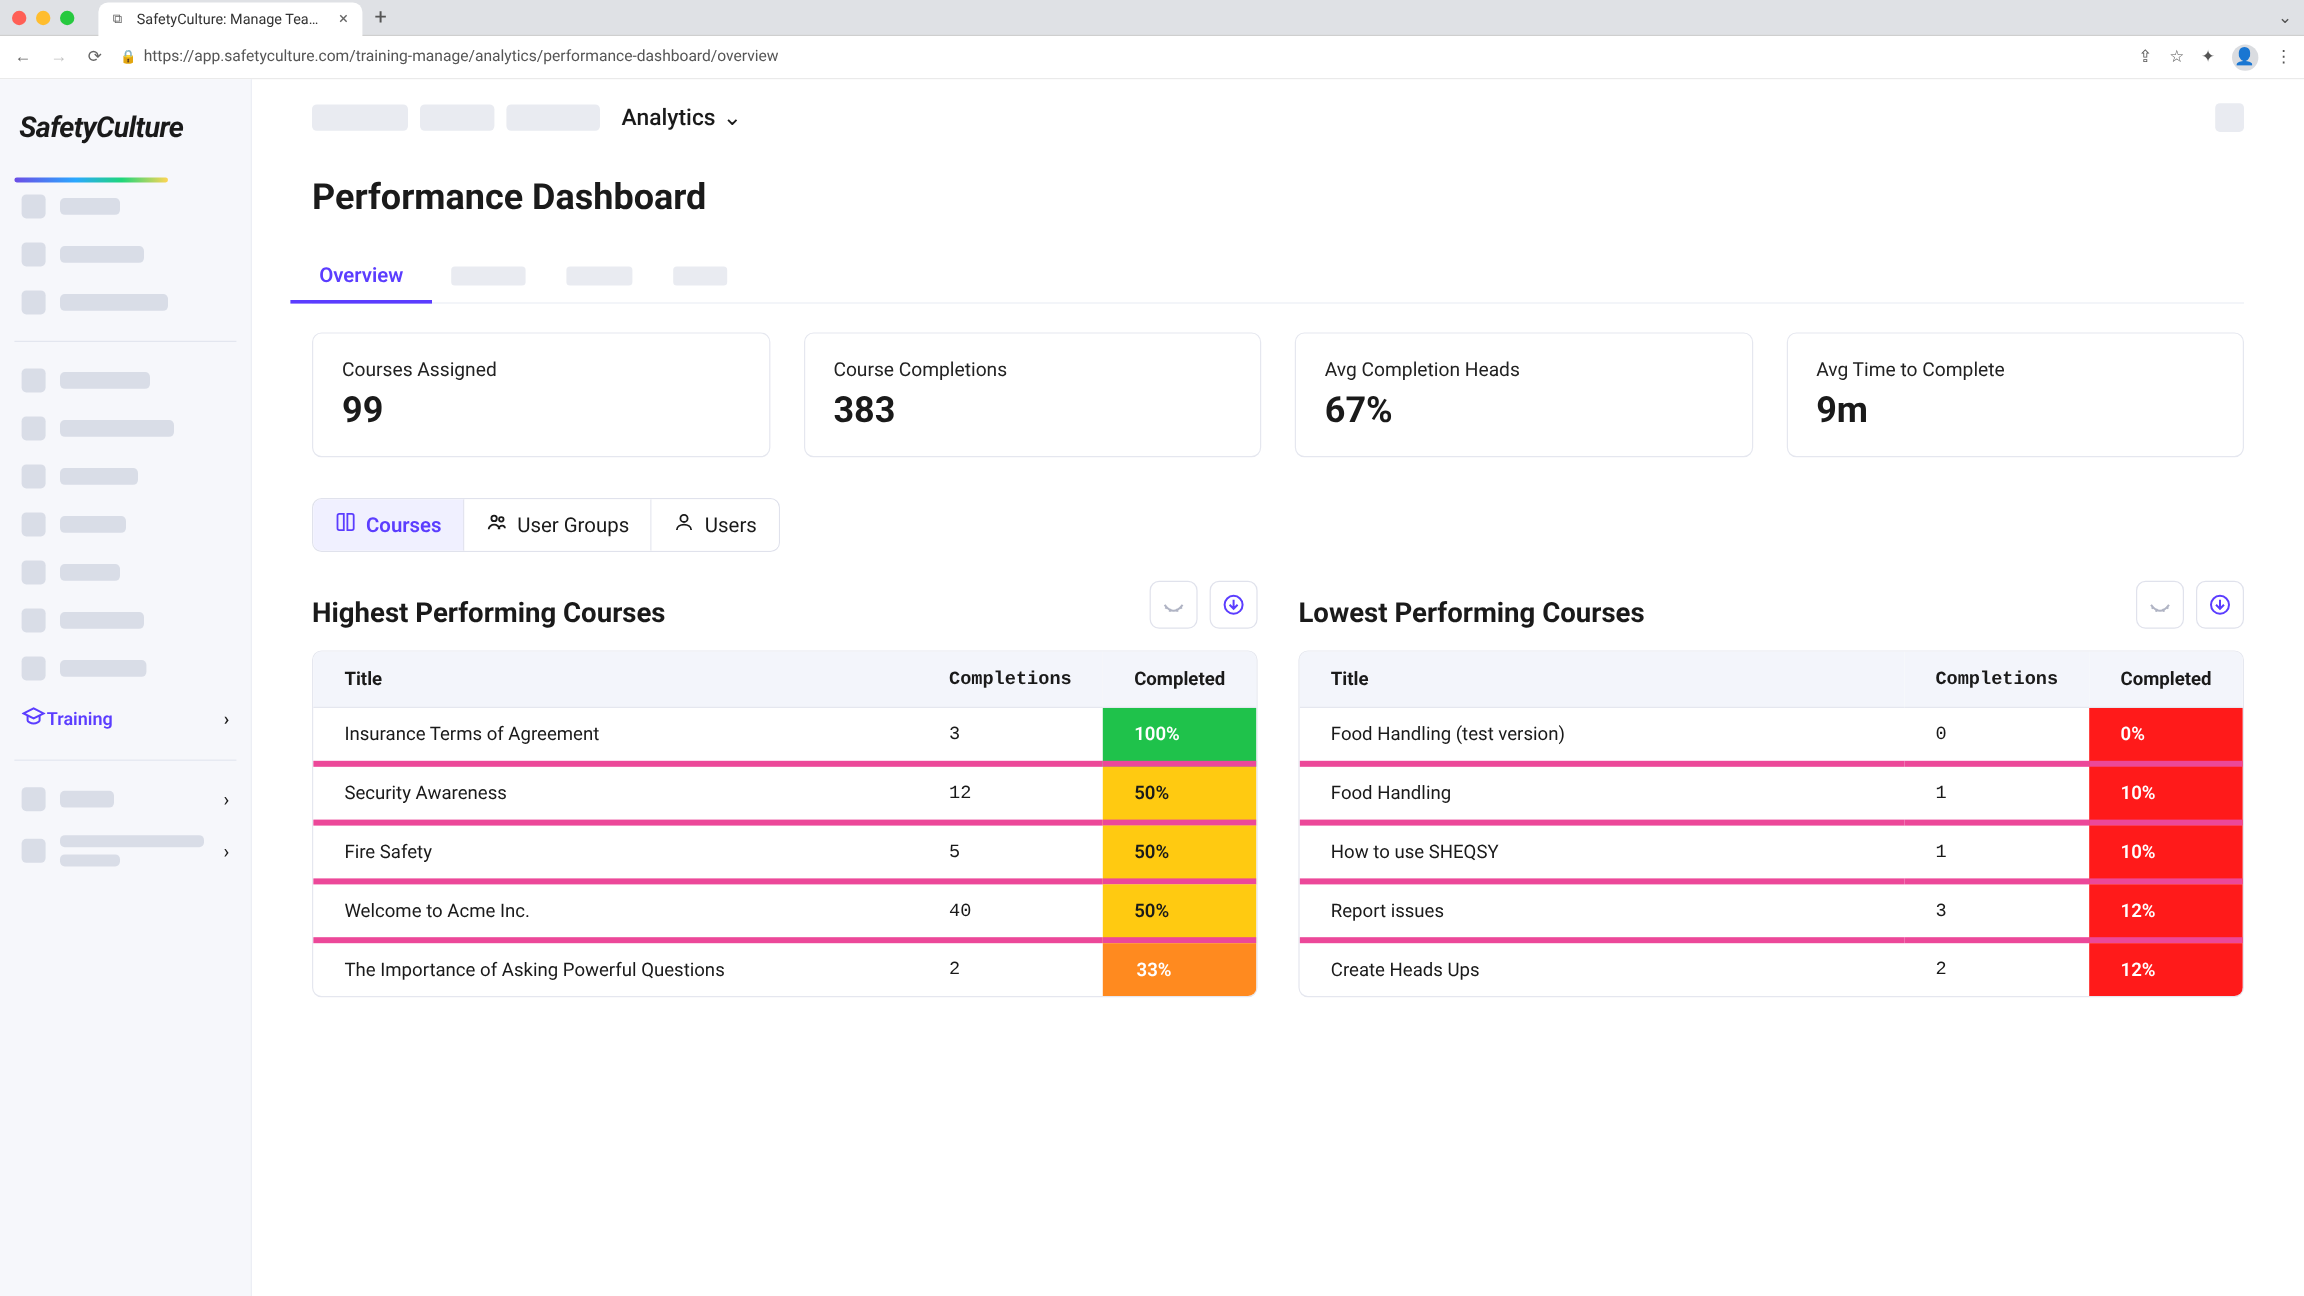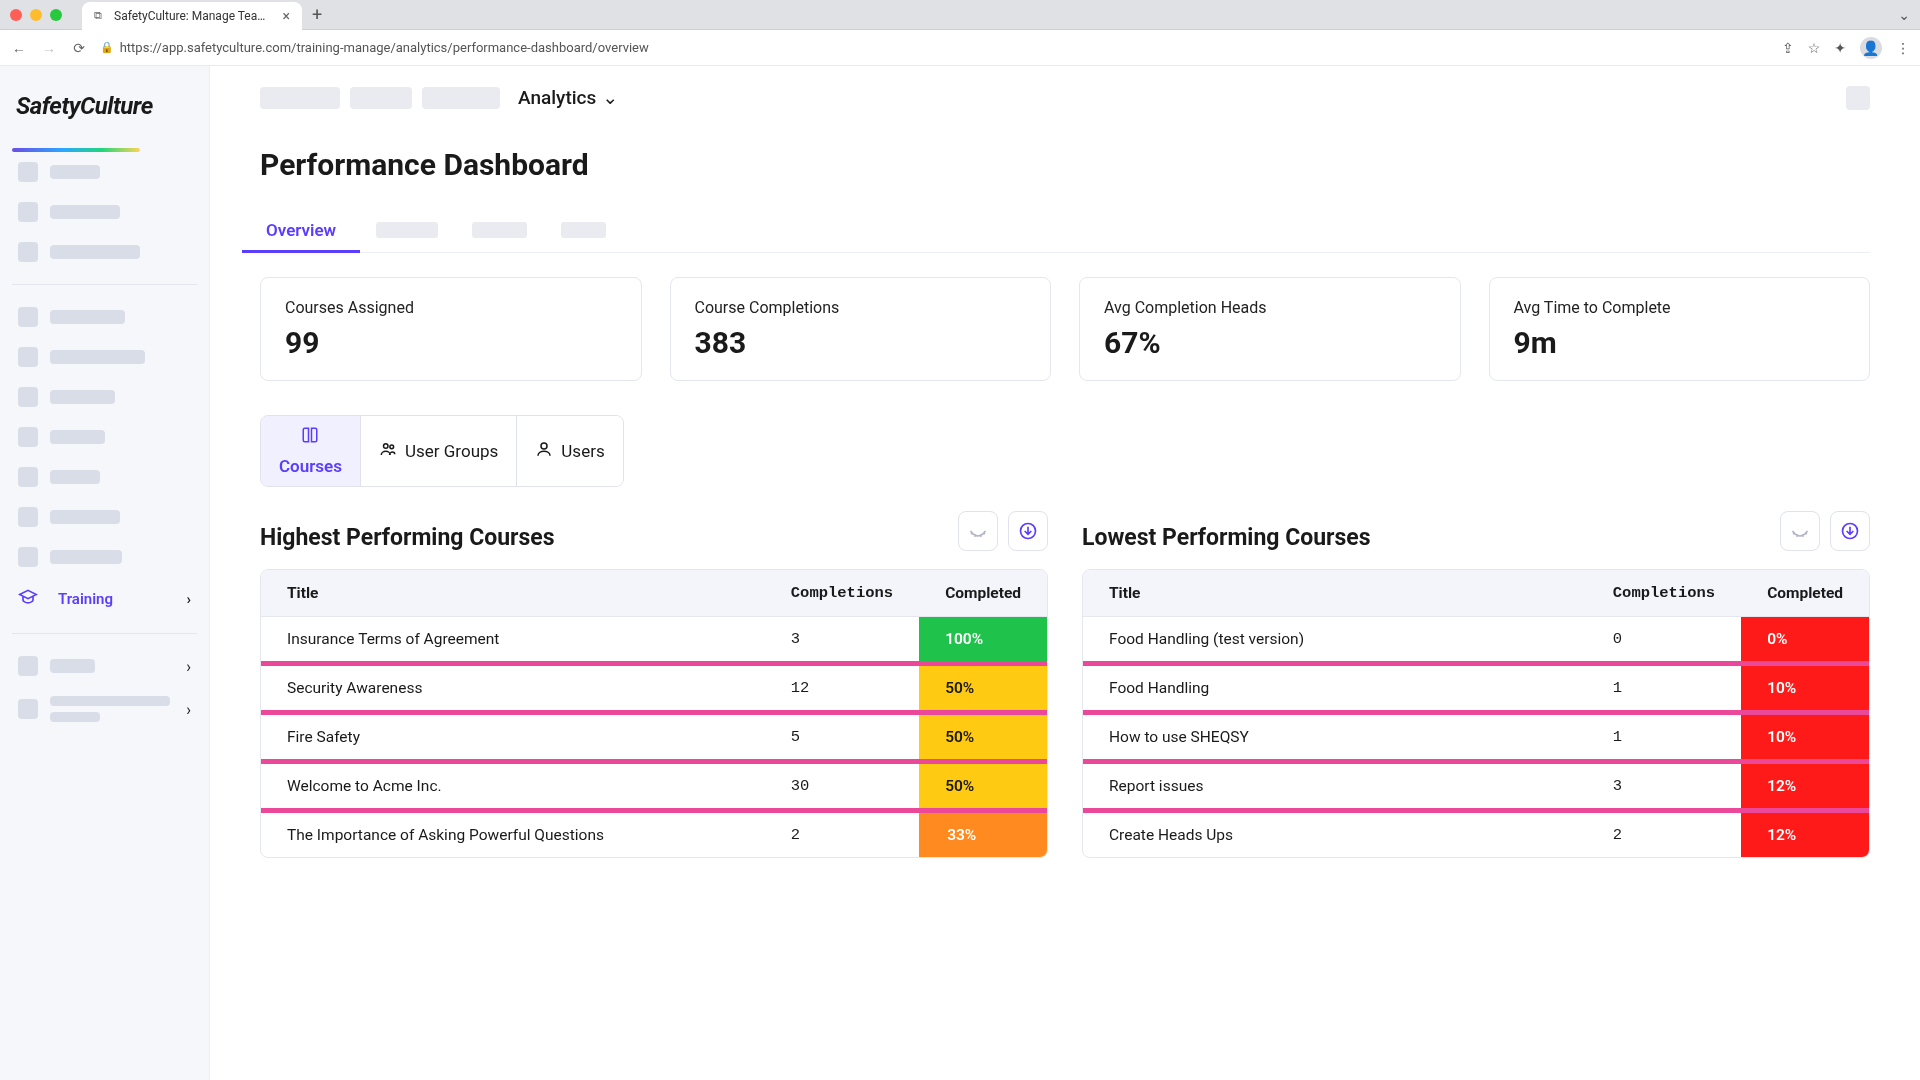--- a/index.html
+++ b/index.html
@@ -32,21 +32,21 @@
 .sidebar { width: 210px; background: #f6f7fb; border-right: 1px solid #eceef5; padding: 20px 12px; overflow-y: auto; }
 .logo { font-weight: 700; font-size: 24px; font-style: italic; letter-spacing: -0.5px; margin: 6px 4px 26px 4px; position: relative; display: inline-block; }
 .logo-underline { height: 4px; width: 128px; margin-top: 2px; background: linear-gradient(90deg, #6b4de6 0%, #2aa8ff 40%, #1fd67a 70%, #ffd554 100%); border-radius: 2px; }
 
 .skel-item { display: flex; align-items: center; gap: 12px; padding: 10px 6px; }
 .skel-box { background: #d9dde7; border-radius: 4px; }
 .skel-sq { width: 20px; height: 20px; }
 .skel-line { height: 14px; }
 .skel-divider { height: 1px; background: #e3e6ef; margin: 12px 0; }
 
-.side-item-active { display: flex; align-items: center; gap: 20px; padding: 10px 6px; color: #5b3dff; font-weight: 600; font-size: 15px; cursor: pointer; }
+.side-item-active { display: flex; align-items: center; gap: 1px; padding: 10px 6px; color: #5b3dff; font-weight: 600; font-size: 15px; cursor: pointer; }
 .side-item-active .chev { margin-left: auto; color: #1a1a1a; }
 .side-expand { display: flex; align-items: center; gap: 12px; padding: 10px 6px; }
 .side-expand .chev { margin-left: auto; color: #1a1a1a; }
 
 .main { flex: 1; overflow-y: auto; padding: 0; }
 .topbar { display: flex; align-items: center; gap: 10px; padding: 16px 50px 0 50px; }
 .topbar .crumb-skel { height: 22px; border-radius: 4px; background: #e9ebf1; }
 .topbar .dropdown { display: flex; align-items: flex-start; gap: 6px; font-size: 19px; font-weight: 500; padding: 4px 8px; cursor: pointer; }
 .topbar .right-skel { margin-left: auto; width: 24px; height: 24px; background: #e9ebf1; border-radius: 4px; }
 
@@ -60,21 +60,21 @@
 .tab-skel { height: 16px; background: #e9ebf1; border-radius: 3px; }
 
 .stat-grid { display: grid; grid-template-columns: repeat(4, 1fr); gap: 28px; margin-bottom: 34px; }
 .stat-card { border: 1px solid #e5e7ef; border-radius: 8px; padding: 20px 24px; }
 .stat-label { font-size: 16px; color: #222; margin-bottom: 8px; }
 .stat-value { font-size: 30px; font-weight: 700; }
 
 .seg-control { display: inline-flex; border: 1px solid #e0e2ec; border-radius: 8px; overflow: hidden; margin-bottom: 24px; }
 .seg { padding: 10px 18px; font-size: 17px; display: flex; align-items: center; gap: 8px; cursor: pointer; border-right: 1px solid #e0e2ec; background: #fff; }
 .seg:last-child { border-right: none; }
-.seg.active { background: #f0f0ff; color: #5b3dff; font-weight: 600; flex-direction: column; }
+.seg.active { background: #f0f0ff; color: #5b3dff; font-weight: 600; }
 .seg svg { width: 18px; height: 18px; }
 
 .two-col { display: grid; grid-template-columns: 1fr 1fr; gap: 34px; }
 .panel-head { display: flex; align-items: flex-end; margin-bottom: 18px; }
 .panel-title { font-size: 23px; font-weight: 700; flex: 1; }
 .icon-btn { width: 40px; height: 40px; border: 1px solid #e0e2ec; border-radius: 8px; display: flex; align-items: center; justify-content: center; margin-left: 10px; cursor: pointer; color: #5b3dff; background: #fff; }
 .icon-btn svg { width: 20px; height: 20px; }
 .icon-btn.muted { color: #b0b4c4; }
 
 table.perf { width: 100%; border: 1px solid #e5e7ef; border-radius: 8px; border-collapse: separate; border-spacing: 0; overflow: hidden; font-size: 15.5px; }
@@ -301,21 +301,21 @@
                   <td class="col-completions">12</td>
                   <td class="pct yellow col-completed">50%</td>
                 </tr>
                 <tr>
                   <td>Fire Safety</td>
                   <td class="col-completions">5</td>
                   <td class="pct yellow col-completed">50%</td>
                 </tr>
                 <tr>
                   <td>Welcome to Acme Inc.</td>
-                  <td class="col-completions">30</td>
+                  <td class="col-completions">40</td>
                   <td class="pct yellow col-completed">50%</td>
                 </tr>
                 <tr>
                   <td>The Importance of Asking Powerful Questions</td>
                   <td class="col-completions">2</td>
                   <td class="pct orange col-completed">33%</td>
                 </tr>
               </tbody>
           </table>
         </section>

